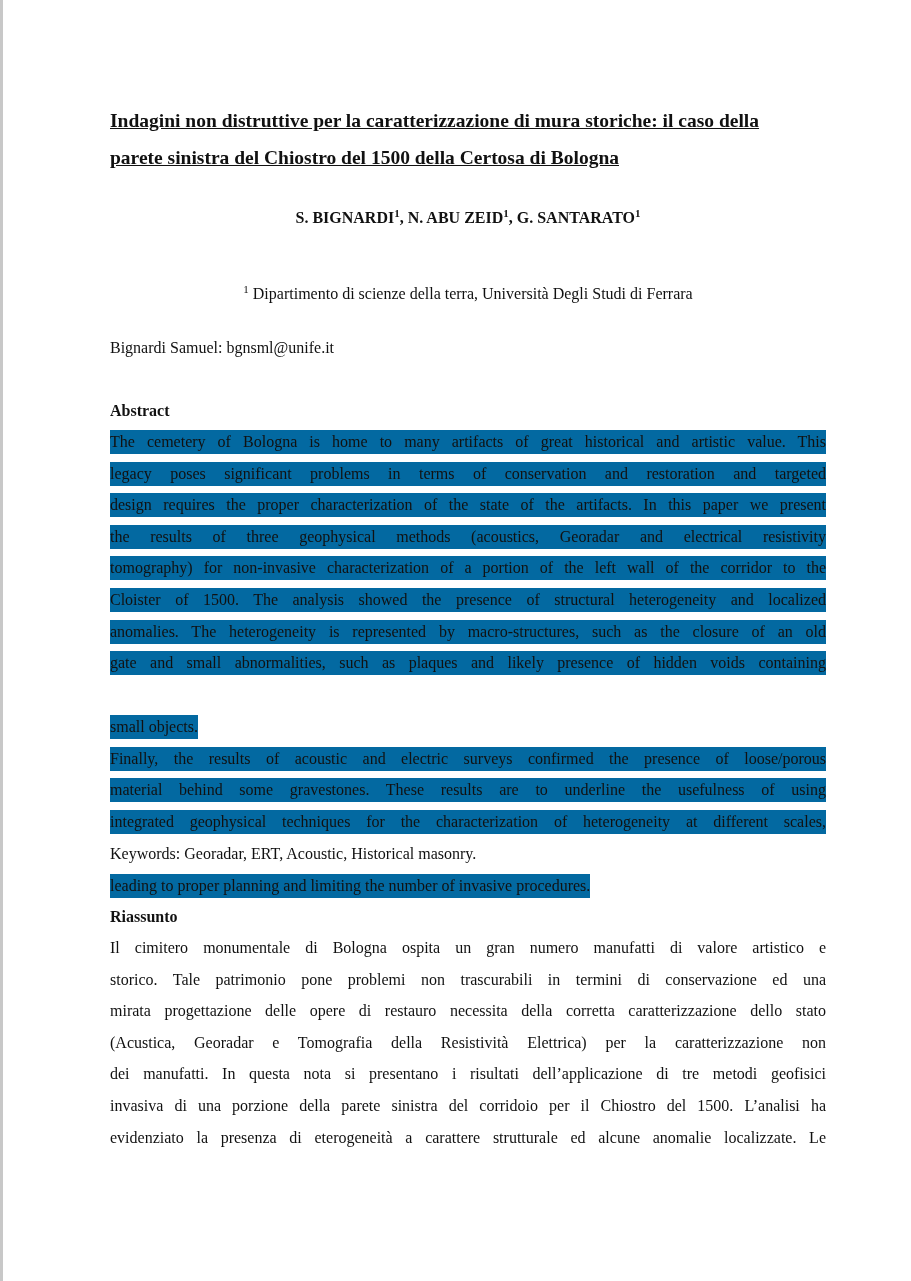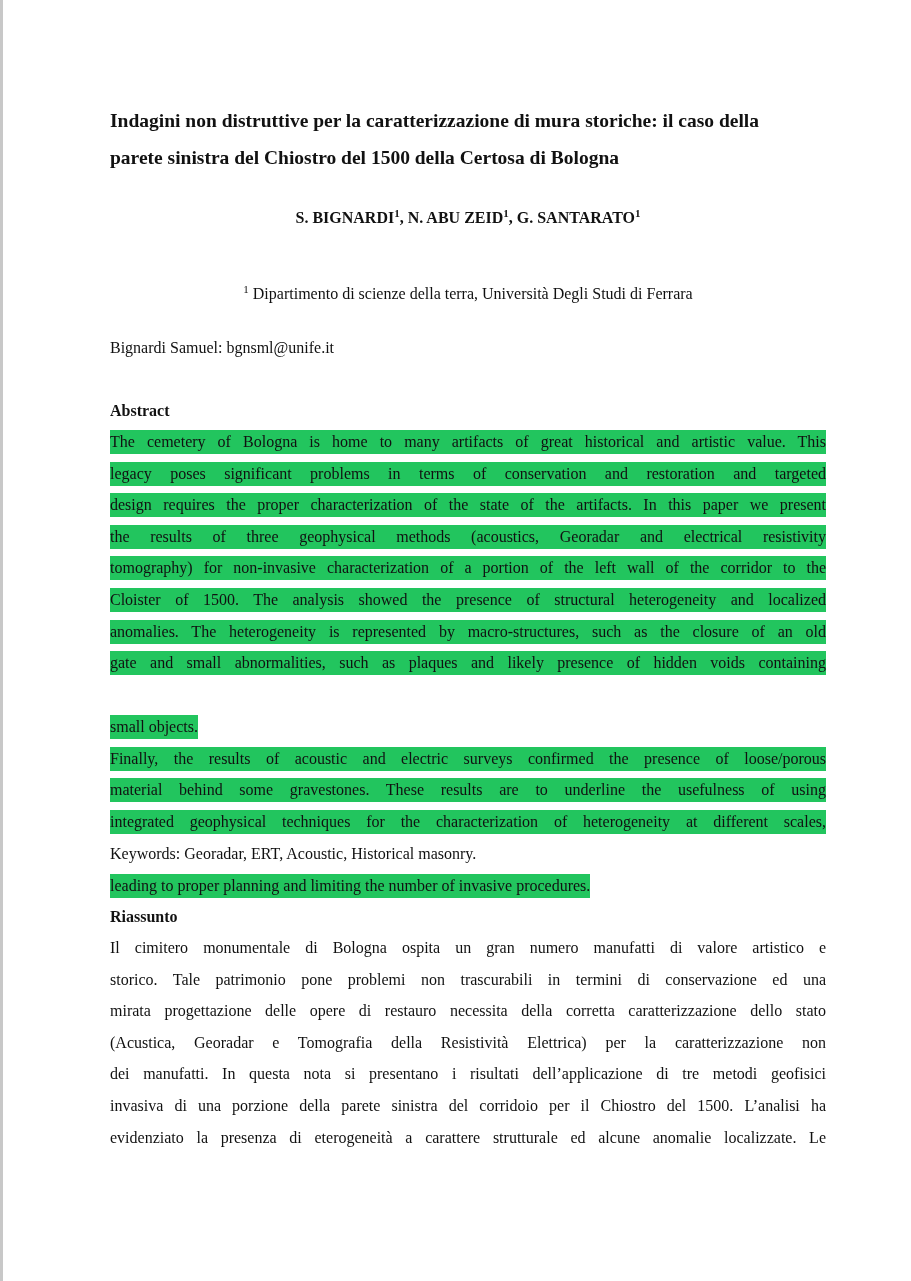--- a/index.html
+++ b/index.html
@@ -4,39 +4,39 @@
   <style>
     html, body { margin: 0; padding: 0; background: #ffffff; }
     body {
       width: 911px; height: 1281px; overflow: hidden; position: relative;
       font-family: "Liberation Serif", "DejaVu Serif", serif; color: #111;
     }
     .left-border { position: absolute; left: 0; top: 0; width: 3px; height: 1281px; background: #c8c8c8; }
     .page { position: absolute; left: 110px; top: 0; width: 716px; }
     .title {
       position: absolute; top: 102px; left: 0; width: 716px;
-      font-weight: bold; font-size: 19.5px; line-height: 37px; margin: 0;
+      font-weight: bold; font-size: 19.5px; line-height: 37px; margin: 0; text-decoration: underline;
     }
     .authors {
       position: absolute; top: 206px; left: 0; width: 716px; text-align: center;
       font-weight: bold; font-size: 16px; line-height: 24px;
     }
     .affil {
       position: absolute; top: 282px; left: 0; width: 716px; text-align: center;
       font-size: 16px; line-height: 24px;
     }
     sup { font-size: 11px; line-height: 0; vertical-align: 6px; }
     .contact { position: absolute; top: 336px; left: 0; font-size: 16px; line-height: 24px; }
     .heading { position: absolute; left: 0; font-weight: bold; font-size: 16px; line-height: 24px; }
     .abstract-block { position: absolute; left: 0; width: 716px; }
     .line {
       display: block; height: 24px; line-height: 24px; font-size: 16px; margin-bottom: 7.6px;
       text-align: justify; text-align-last: justify; white-space: nowrap; overflow: hidden;
     }
-    .line.hl { background: #22c55e; }
+    .line.hl { background: #0369a1; }
     .line.last { text-align-last: left; display: inline-block; }
     .line-wrap { height: 24px; margin-bottom: 7.6px; margin-top: 40px; }
     .line-wrap .line { margin-bottom: 0; }
     .kw { position: absolute; left: 0; top: 842px; font-size: 16px; line-height: 24px; }
     .kw b { font-weight: normal; }
   </style>
 </head>
 <body>
 
 <div class="left-border"></div>

